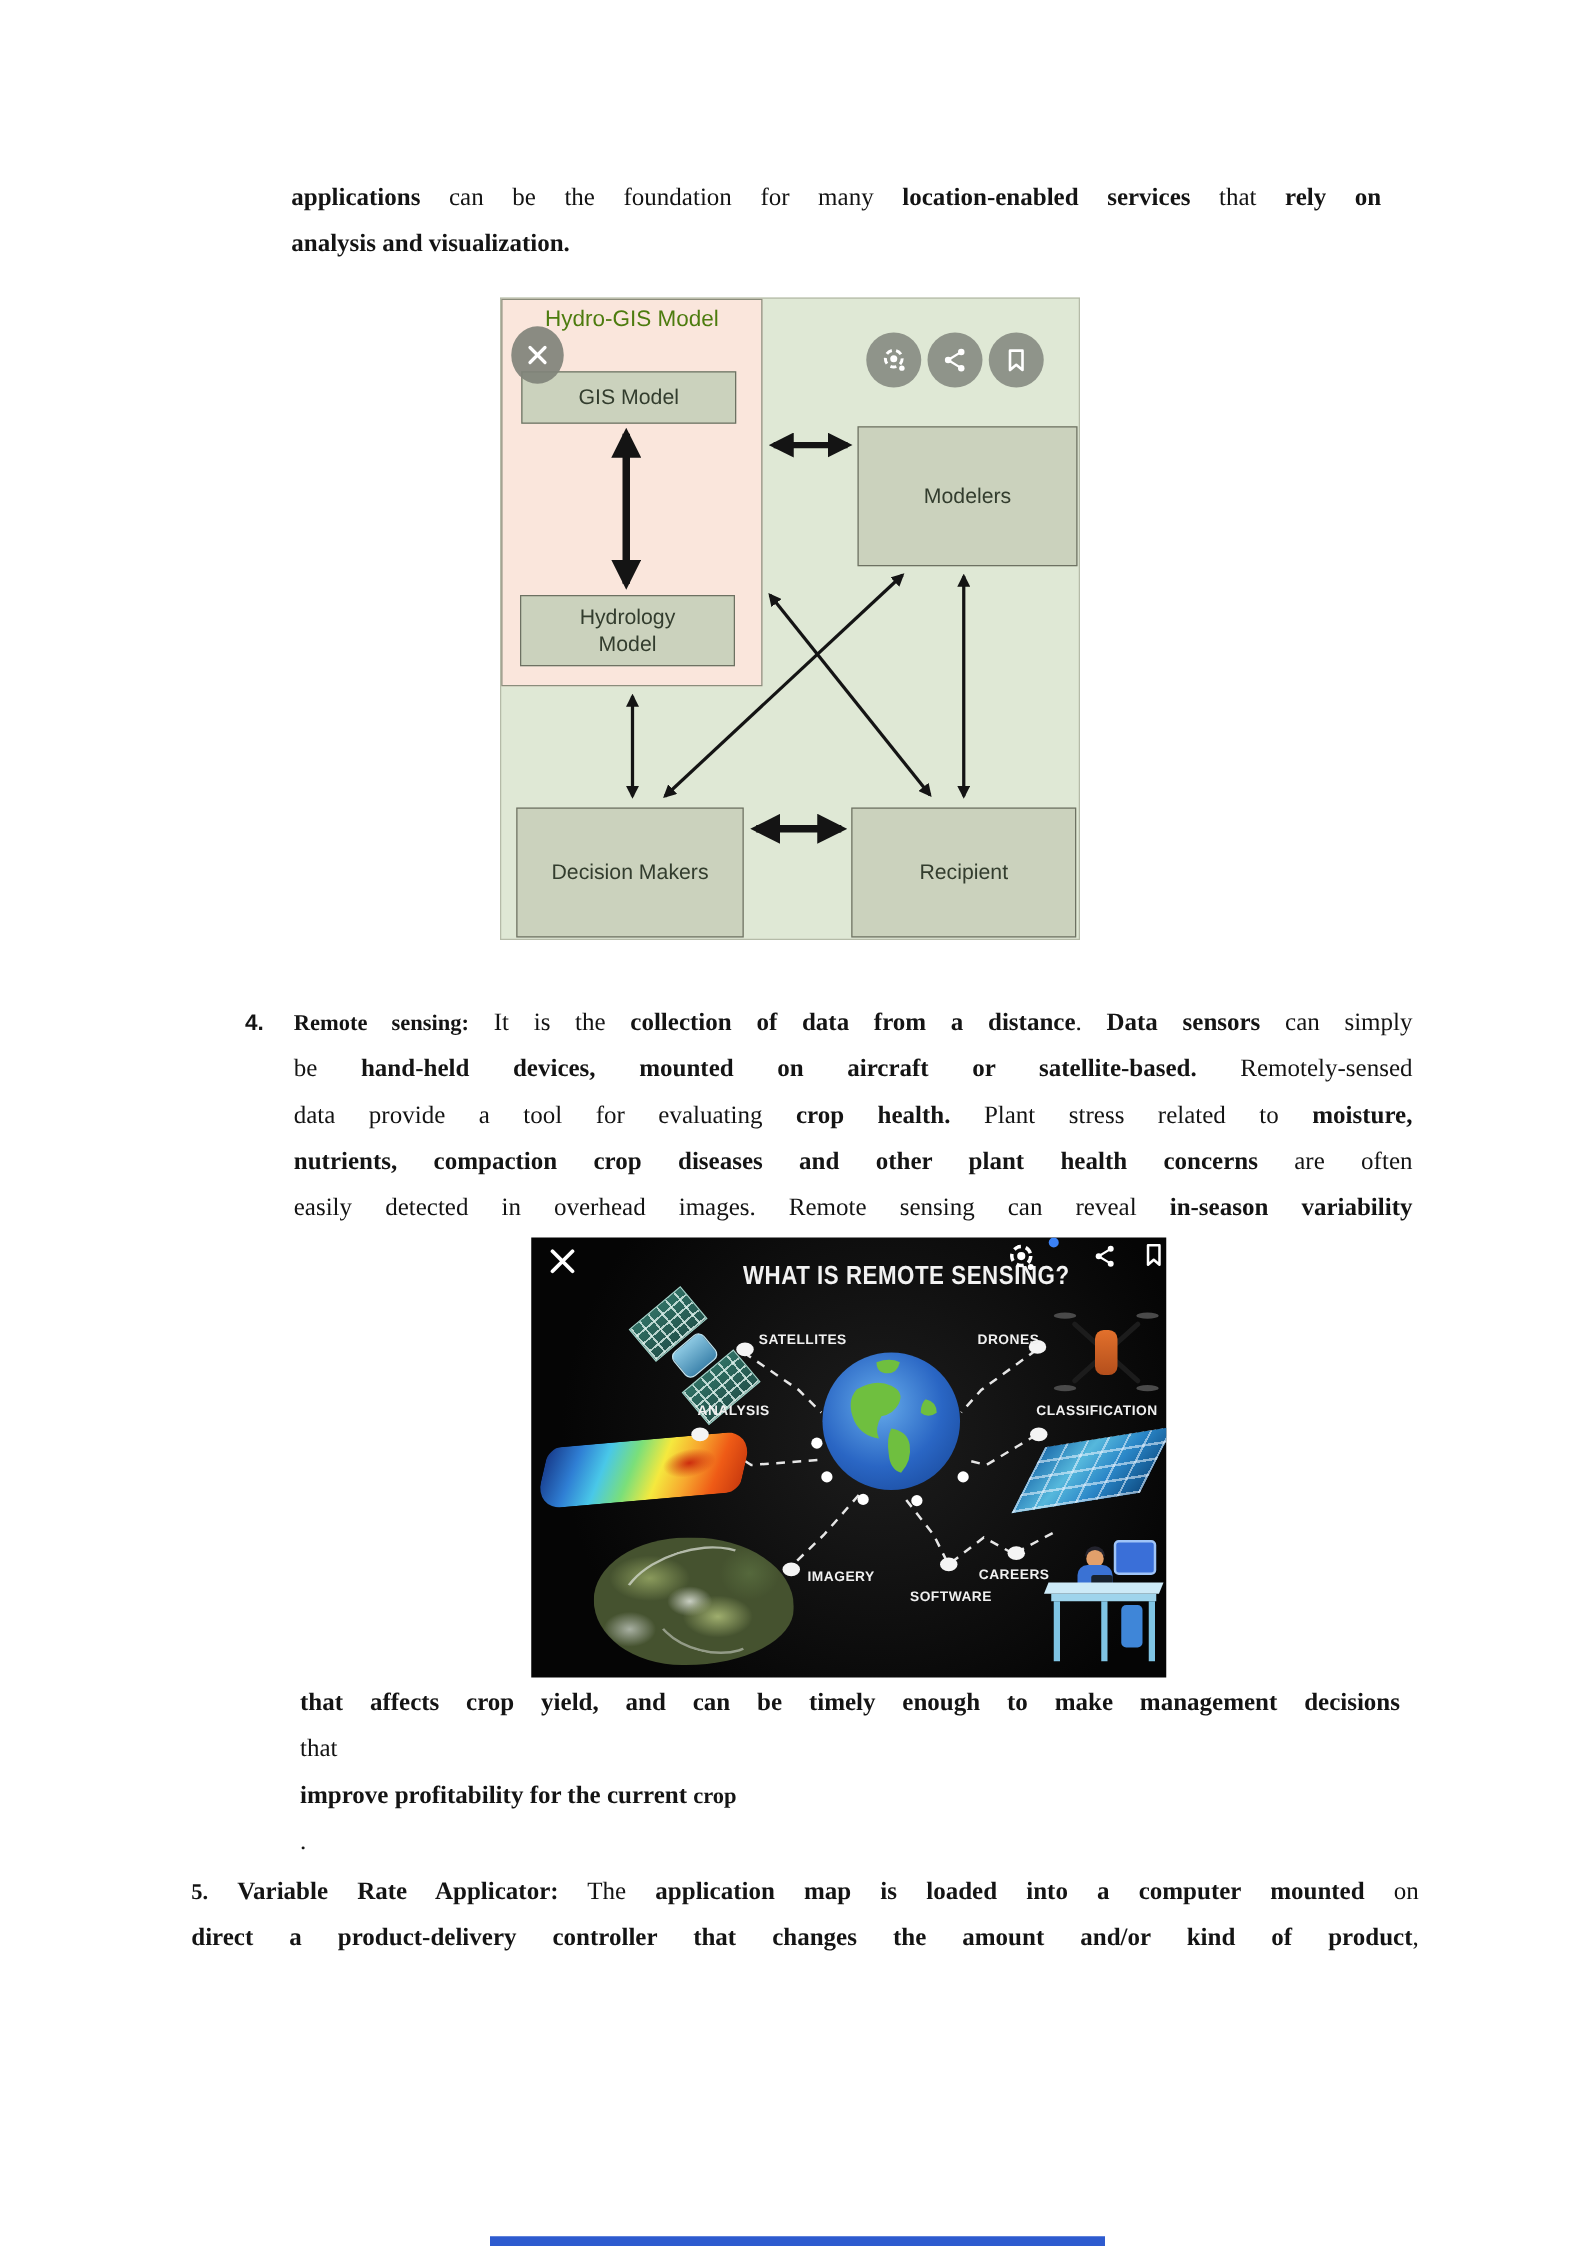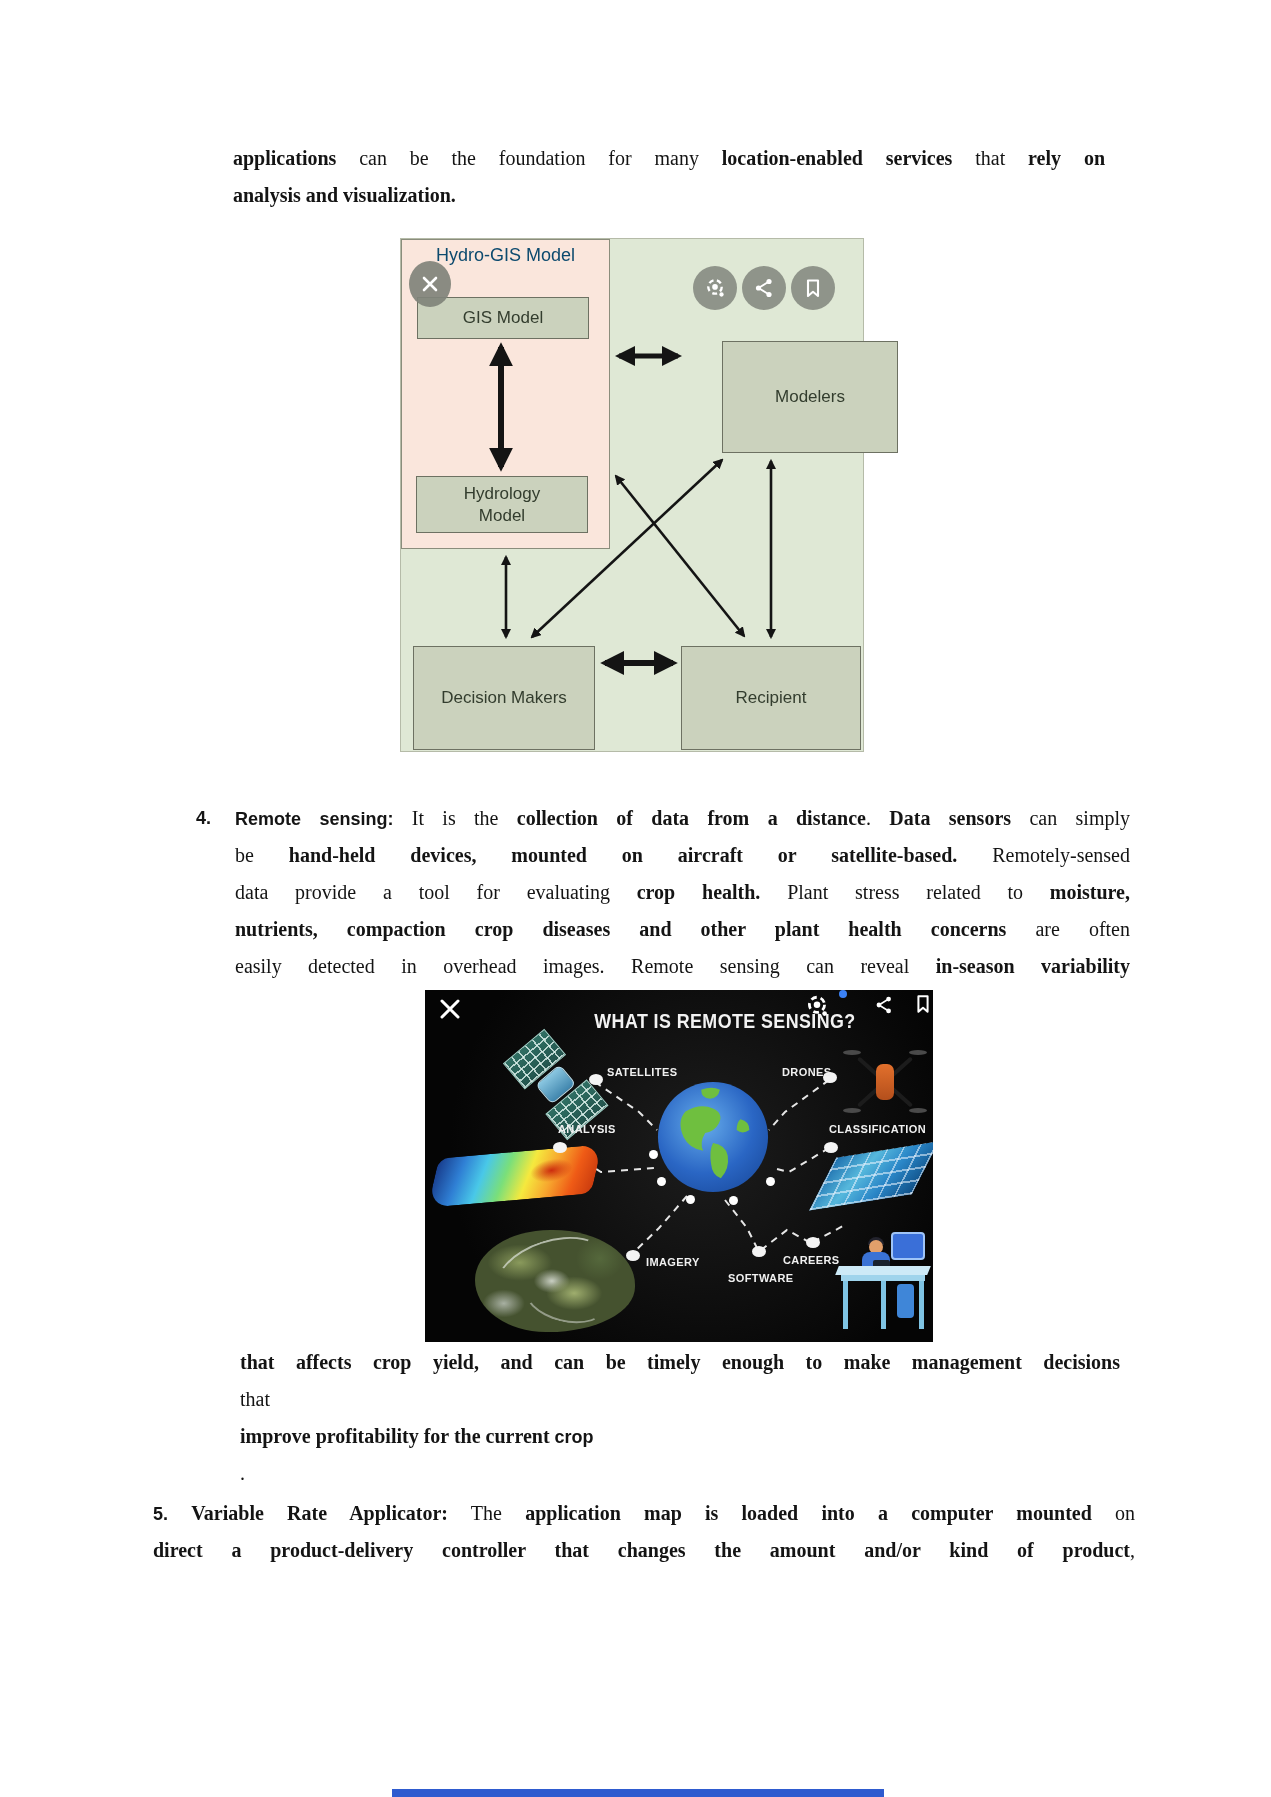--- a/index.html
+++ b/index.html
@@ -6,31 +6,31 @@
   .page{position:relative;width:1271px;height:1797px;background:#fff;overflow:hidden;
         font-family:"Liberation Serif",serif;color:#141414;}
 
   
   .para{position:absolute;}
   .tline{font-size:20px;line-height:37px;height:37px;white-space:nowrap0;}
   .tline.jst{text-align:justify;text-align-last:justify;}
   .tline.lft{text-align:left;}
   .s-r{font-family:"Liberation Serif",serif;font-weight:normal;}
   .s-b{font-family:"Liberation Serif",serif;font-weight:bold;}
-  .s-bs{font-family:Liberation Sans, sans-serif;font-weight:bold;font-size:18px;}
+  .s-bs{font-family:Liberation Serif, serif;font-weight:bold;font-size:18px;}
   .listnum{position:absolute;font-family:"Liberation Sans",sans-serif;font-weight:bold;
            font-size:18px;line-height:37px;}
 
   
   .diagram{position:absolute;left:400px;top:238px;width:462px;height:512px;margin:0;
            background:#dfe8d5;border:1px solid #b5bba8;}
   .pinkpanel{position:absolute;left:0;top:0;width:209px;height:310px;background:#fae6dc;
              border:1px solid #8a8d7c;box-sizing:border-box;}
   .dg-title{position:absolute;left:0;top:6px;width:209px;text-align:center;
-            font-family:"Liberation Sans",sans-serif;font-size:18px;color:#0c4a6e;}
+            font-family:"Liberation Sans",sans-serif;font-size:18px;color:#4d7c0f;}
   .dg-box{position:absolute;background:#cbd2bd;border:1px solid #6d7162;box-sizing:border-box;
           display:flex;align-items:center;justify-content:center;flex-direction:column;
           font-family:"Liberation Sans",sans-serif;font-size:17px;color:#333d2e;}
   .dg-arrows{position:absolute;left:0;top:0;}
   .dg-close{position:absolute;left:8px;top:22px;width:42px;height:46px;border-radius:50%;
             background:rgba(128,131,122,.92);display:flex;align-items:center;justify-content:center;}
   .circle-btn{position:absolute;top:27px;width:44px;height:44px;border-radius:50%;
               background:#8f948a;display:flex;align-items:center;justify-content:center;}
 
   
@@ -129,21 +129,21 @@
       <line x1="204" y1="424" x2="272" y2="424" stroke="#141414" stroke-width="6" marker-start="url(#ah)" marker-end="url(#ah)"></line>
     </svg>
 
     <div class="dg-box" style="left:16px;top:58px;width:172px;height:42px;">
       <span>GIS Model</span>
     </div>
     <div class="dg-box" style="left:15px;top:237px;width:172px;height:57px;line-height:22px;">
       <span>Hydrology</span>
       <span>Model</span>
     </div>
-    <div class="dg-box" style="left:285px;top:102px;width:176px;height:112px;margin-left:36px;">
+    <div class="dg-box" style="left:285px;top:102px;width:176px;height:112px;">
       <span>Modelers</span>
     </div>
     <div class="dg-box" style="left:12px;top:407px;width:182px;height:104px;justify-content:center;">
       <span>Decision Makers</span>
     </div>
     <div class="dg-box" style="left:280px;top:407px;width:180px;height:104px;">
       <span>Recipient</span>
     </div>
 
     <div class="dg-close">

